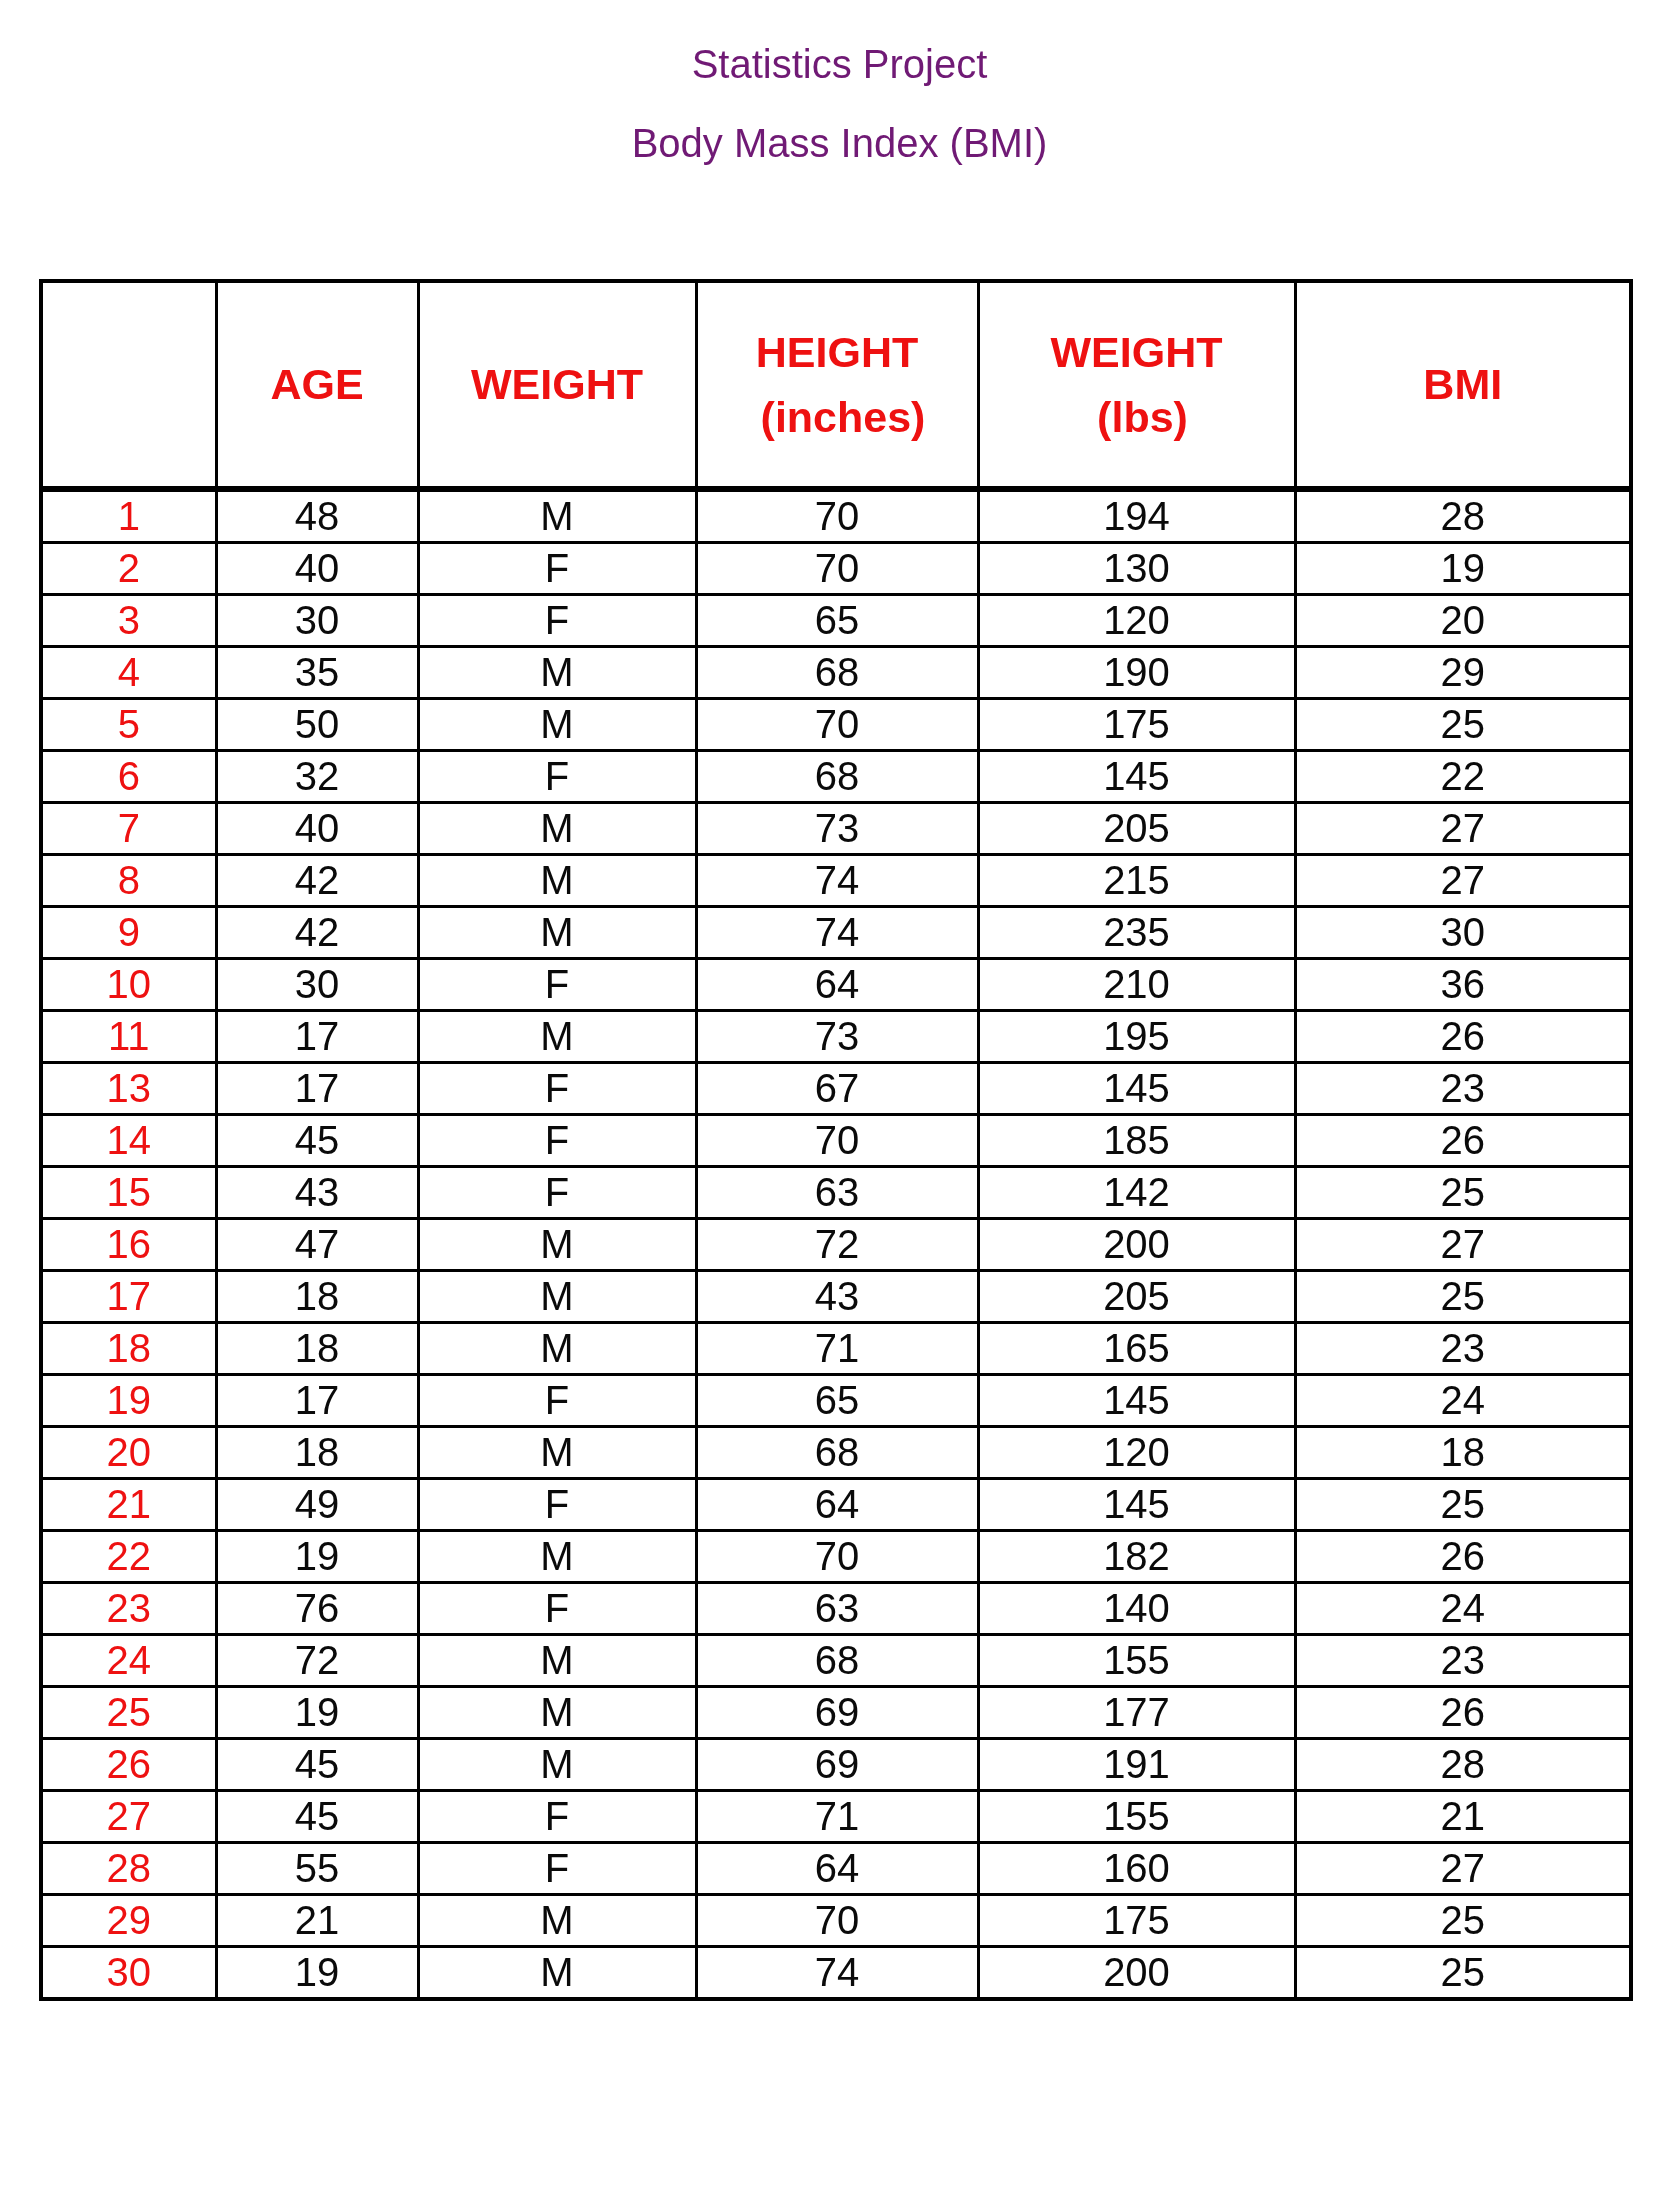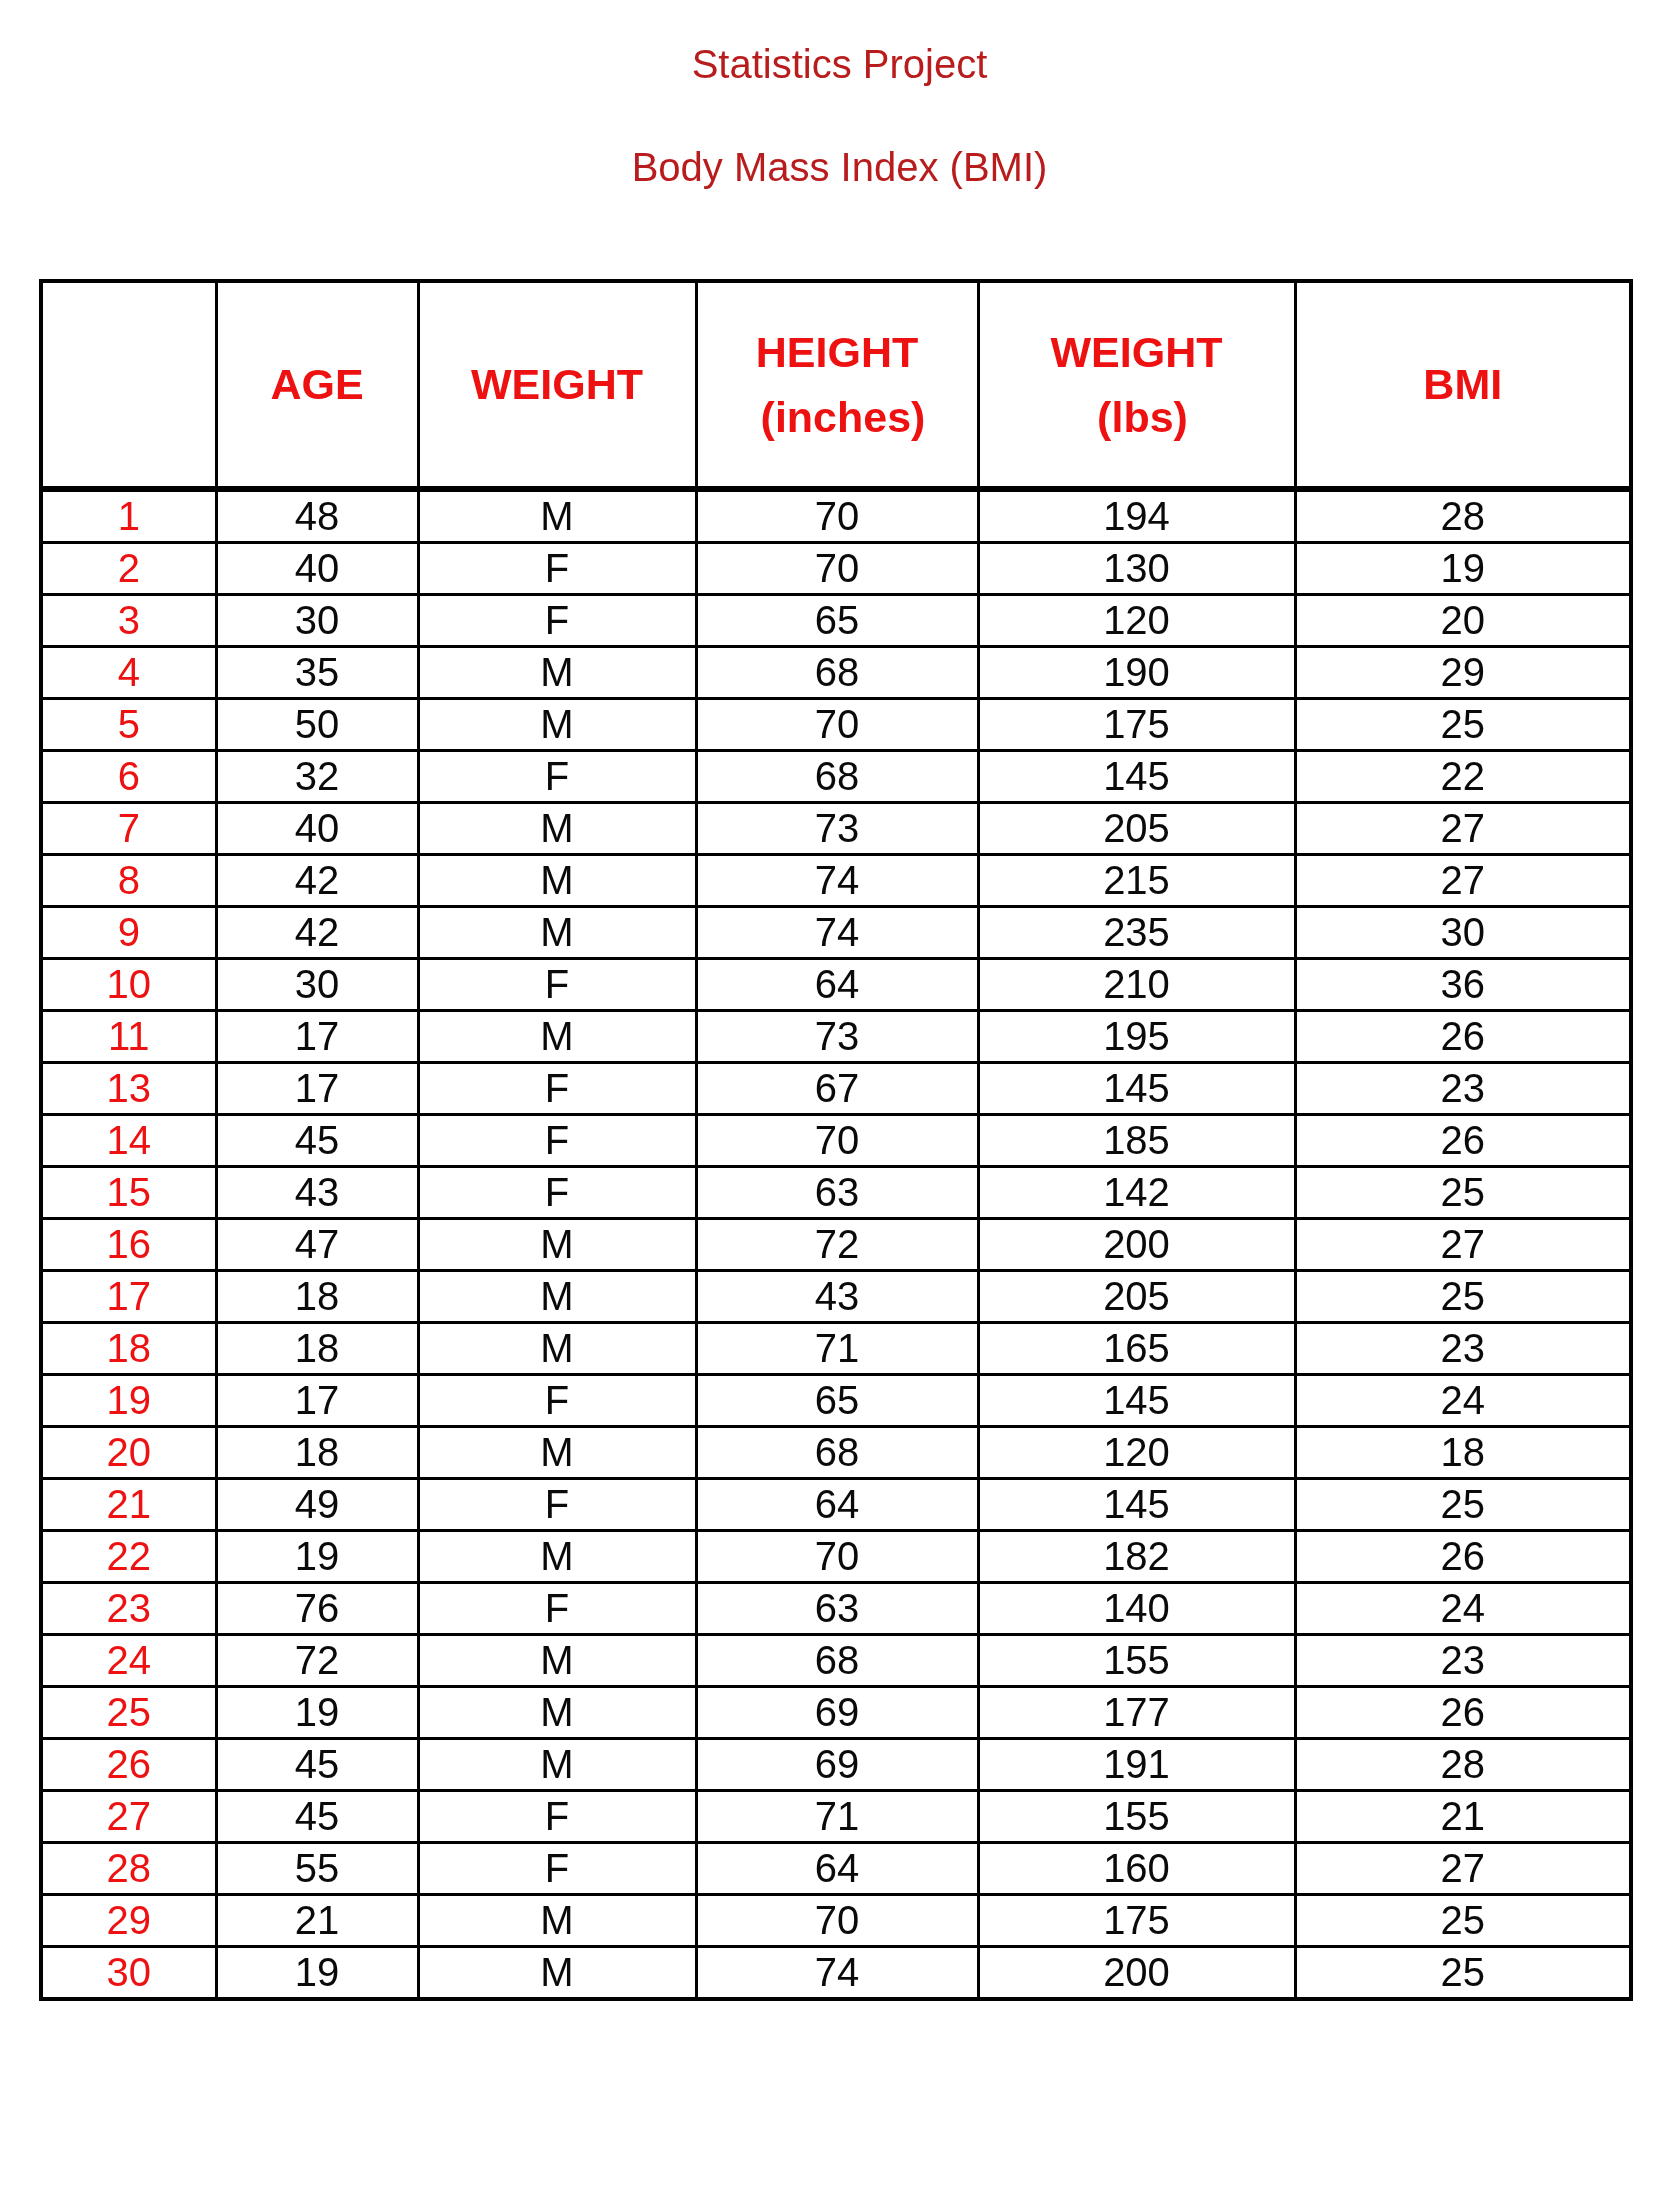--- a/index.html
+++ b/index.html
@@ -12,25 +12,25 @@
     color: #0a0a0a;
     overflow: hidden;
   }
   .title {
     position: absolute;
     left: 0;
     width: 100%;
     text-align: center;
     font-size: 40px;
     line-height: 1.1;
-    color: #b91c1c;
+    color: #701a75;
     font-weight: normal;
   }
   #title1 { top: 42px; }
-  #title2 { top: 121px; margin-top: 24px; }
+  #title2 { top: 121px; }
 
   table.bmi {
     position: absolute;
     top: 279px;
     left: 39px;
     width: 1592px;
     border-collapse: collapse;
     table-layout: fixed;
     border: 4.8px solid #000000;
     padding-left: 35px;

